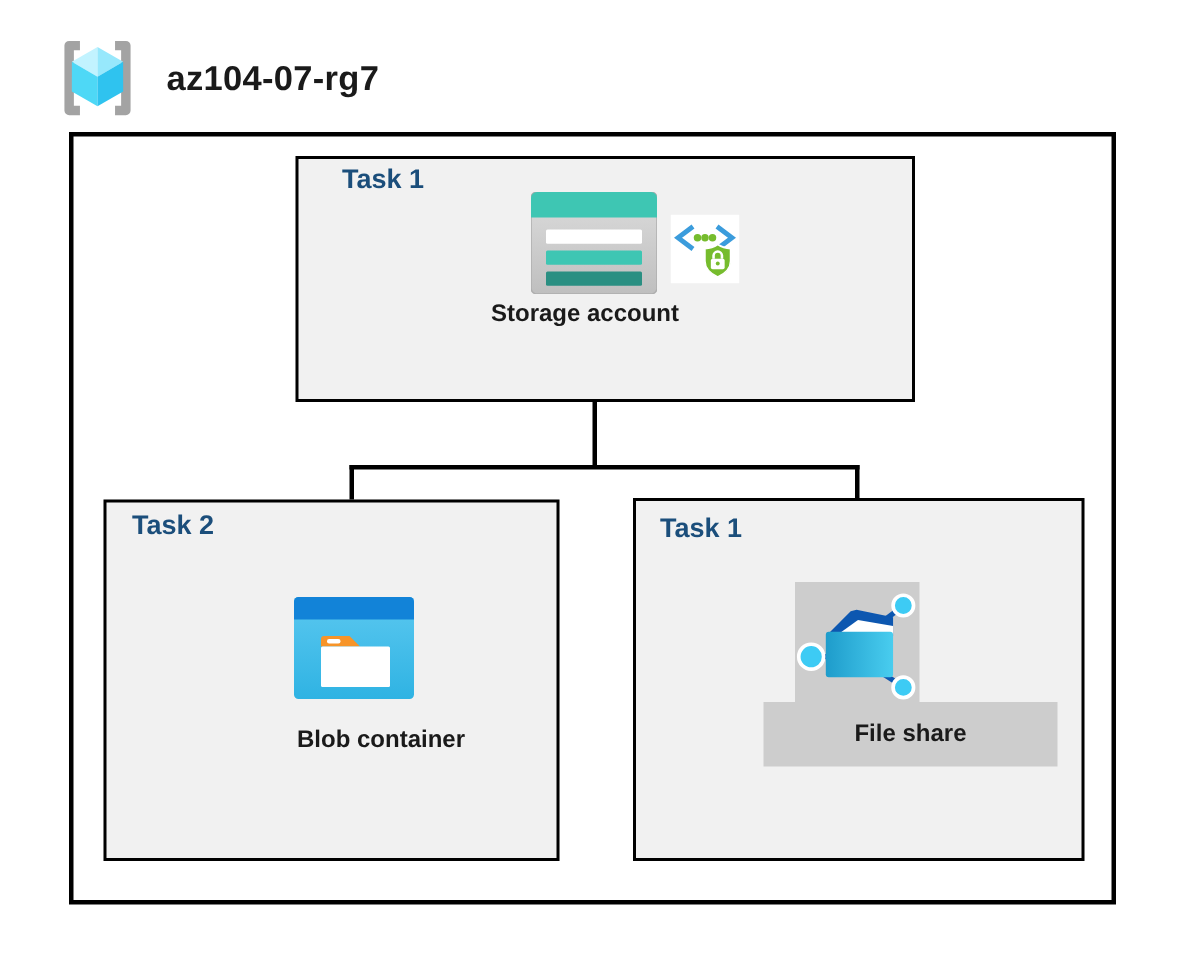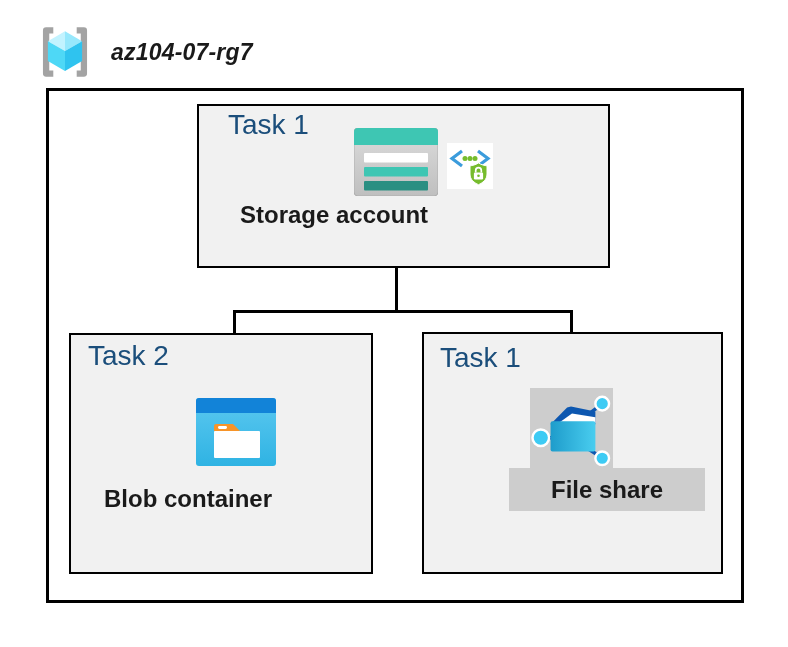--- a/index.html
+++ b/index.html
@@ -3,40 +3,40 @@
 <meta charset="utf-8">
 <style>
   html,body{margin:0;padding:0;background:#fff;}
   .canvas{
     position:relative;width:788px;height:647px;background:#ffffff;
     font-family:"Liberation Sans","DejaVu Sans",sans-serif;overflow:hidden;
   }
   
   .rg-header{position:absolute;left:36px;top:25px;display:flex;align-items:center;gap:17px;}
   .rg-icon{width:58px;height:54px;display:block;}
-  .rg-title{font-size:23px;font-weight:bold;color:#1a1a1a;letter-spacing:.2px;font-style:italic;}
+  .rg-title{font-size:23px;font-weight:bold;color:#1a1a1a;letter-spacing:.2px;}
   
   .outer-box{
     position:absolute;left:46px;top:88px;width:698px;height:515px;
     border:3px solid var(--outer-border);background:#fff;box-sizing:border-box;
   }
   .task-box{
     position:absolute;background:var(--box-fill);
     border:2px solid var(--box-border);box-sizing:border-box;
   }
   .task1{left:197px;top:104px;width:413px;height:164px;}
   .task2{left:69px;top:333px;width:304px;height:241px;}
   .task3{left:422px;top:332px;width:301px;height:242px;}
   .task-label{
-    position:absolute;font-size:28px;font-weight:normal;
+    position:absolute;font-size:18px;font-weight:bold;
     color:var(--task-label-color);white-space:nowrap;
   }
   .item-label{
-    position:absolute;font-size:24px;font-weight:bold;
-    color:var(--item-label-color);text-align:left;white-space:nowrap;
+    position:absolute;font-size:16px;font-weight:bold;
+    color:var(--item-label-color);text-align:center;white-space:nowrap;
   }
   
   .conn{position:absolute;background:var(--connector);}
   .conn-v1{left:395px;top:230px;width:3px;height:82px;}
   .conn-h {left:233px;top:310px;width:340px;height:3px;}
   .conn-v2{left:233px;top:310px;width:3px;height:79px;}
   .conn-v3{left:570px;top:310px;width:3px;height:78px;}
   
   .storage-icon{position:absolute;left:354px;top:128px;width:84px;height:68px;}
   .sas-icon{position:absolute;left:447px;top:143px;width:46px;height:46px;}

